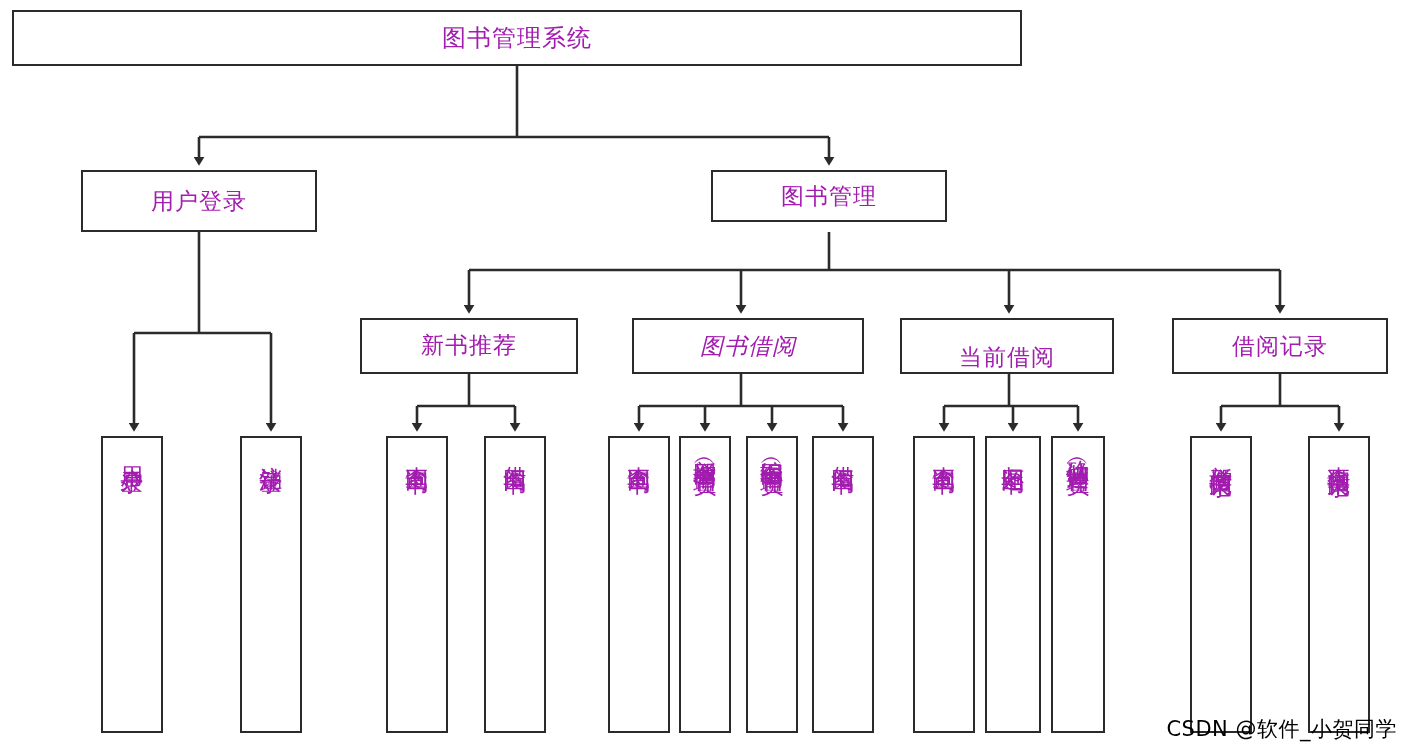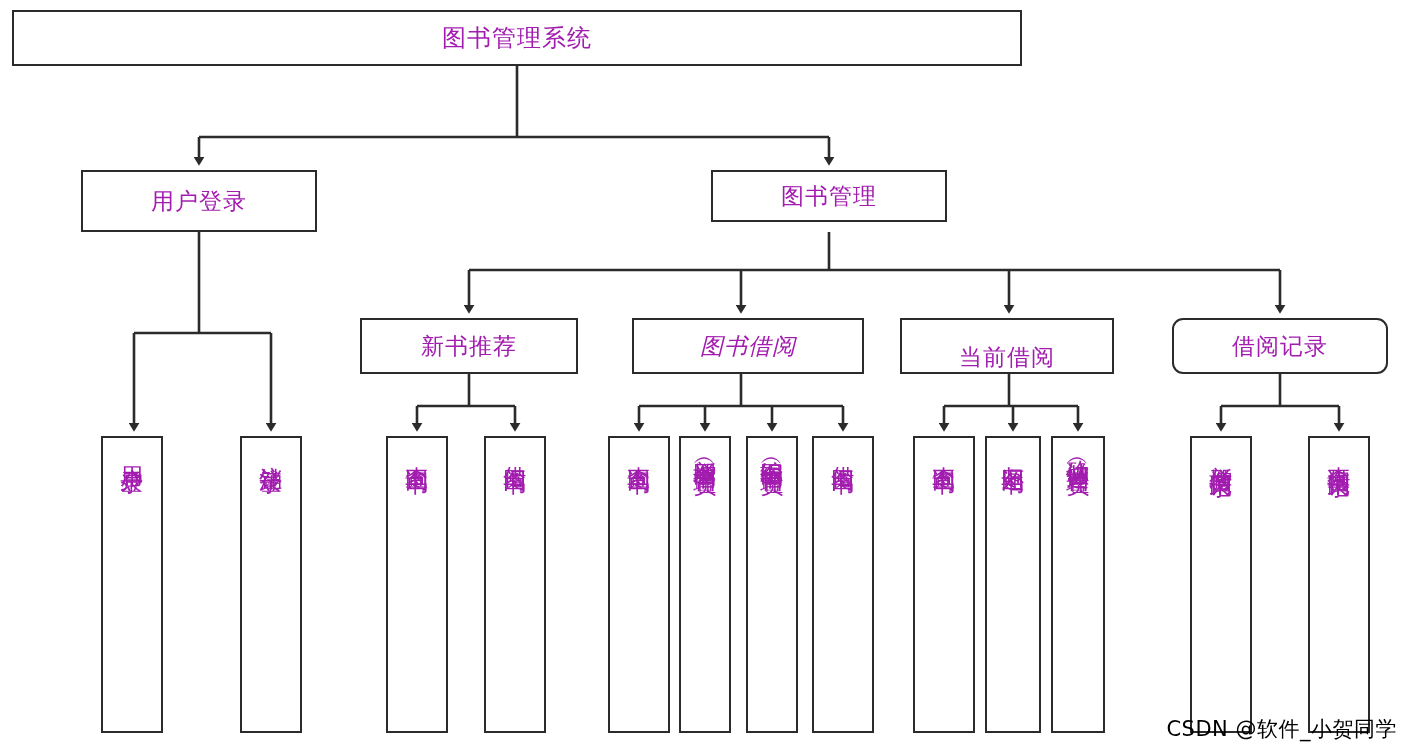--- a/index.html
+++ b/index.html
@@ -134,30 +134,30 @@
     <span>图书管理系统</span>
   </div>
 
   <div class="node horiz" style="left:81px; top:170px; width:236px; height:62px;">
     <span>用户登录</span>
   </div>
   <div class="node horiz" style="left:711px; top:170px; width:236px; height:52px;">
     <span>图书管理</span>
   </div>
 
-  <div class="node horiz" style="left:360px; top:318px; width:218px; height:56px;">
+  <div class="node horiz" style="left:360px; top:318px; width:218px; height:56px;font-family:Liberation Serif, serif;">
     <span>新书推荐</span>
   </div>
   <div class="node horiz" style="left:632px; top:318px; width:232px; height:56px;font-style:italic;">
     <span>图书借阅</span>
   </div>
   <div class="node horiz" style="left:900px; top:318px; width:214px; height:56px;align-items:flex-end;">
     <span>当前借阅</span>
   </div>
-  <div class="node horiz" style="left:1172px; top:318px; width:216px; height:56px;border-radius:11px;">
+  <div class="node horiz" style="left:1172px; top:318px; width:216px; height:56px;">
     <span>借阅记录</span>
   </div>
 
   <div class="node leaf" style="left:101px; top:436px; width:62px; height:297px;">
     <span class="leaf-text">用户登录</span>
   </div>
   <div class="node leaf" style="left:240px; top:436px; width:62px; height:297px;">
     <span class="leaf-text">注销登录</span>
   </div>
 

